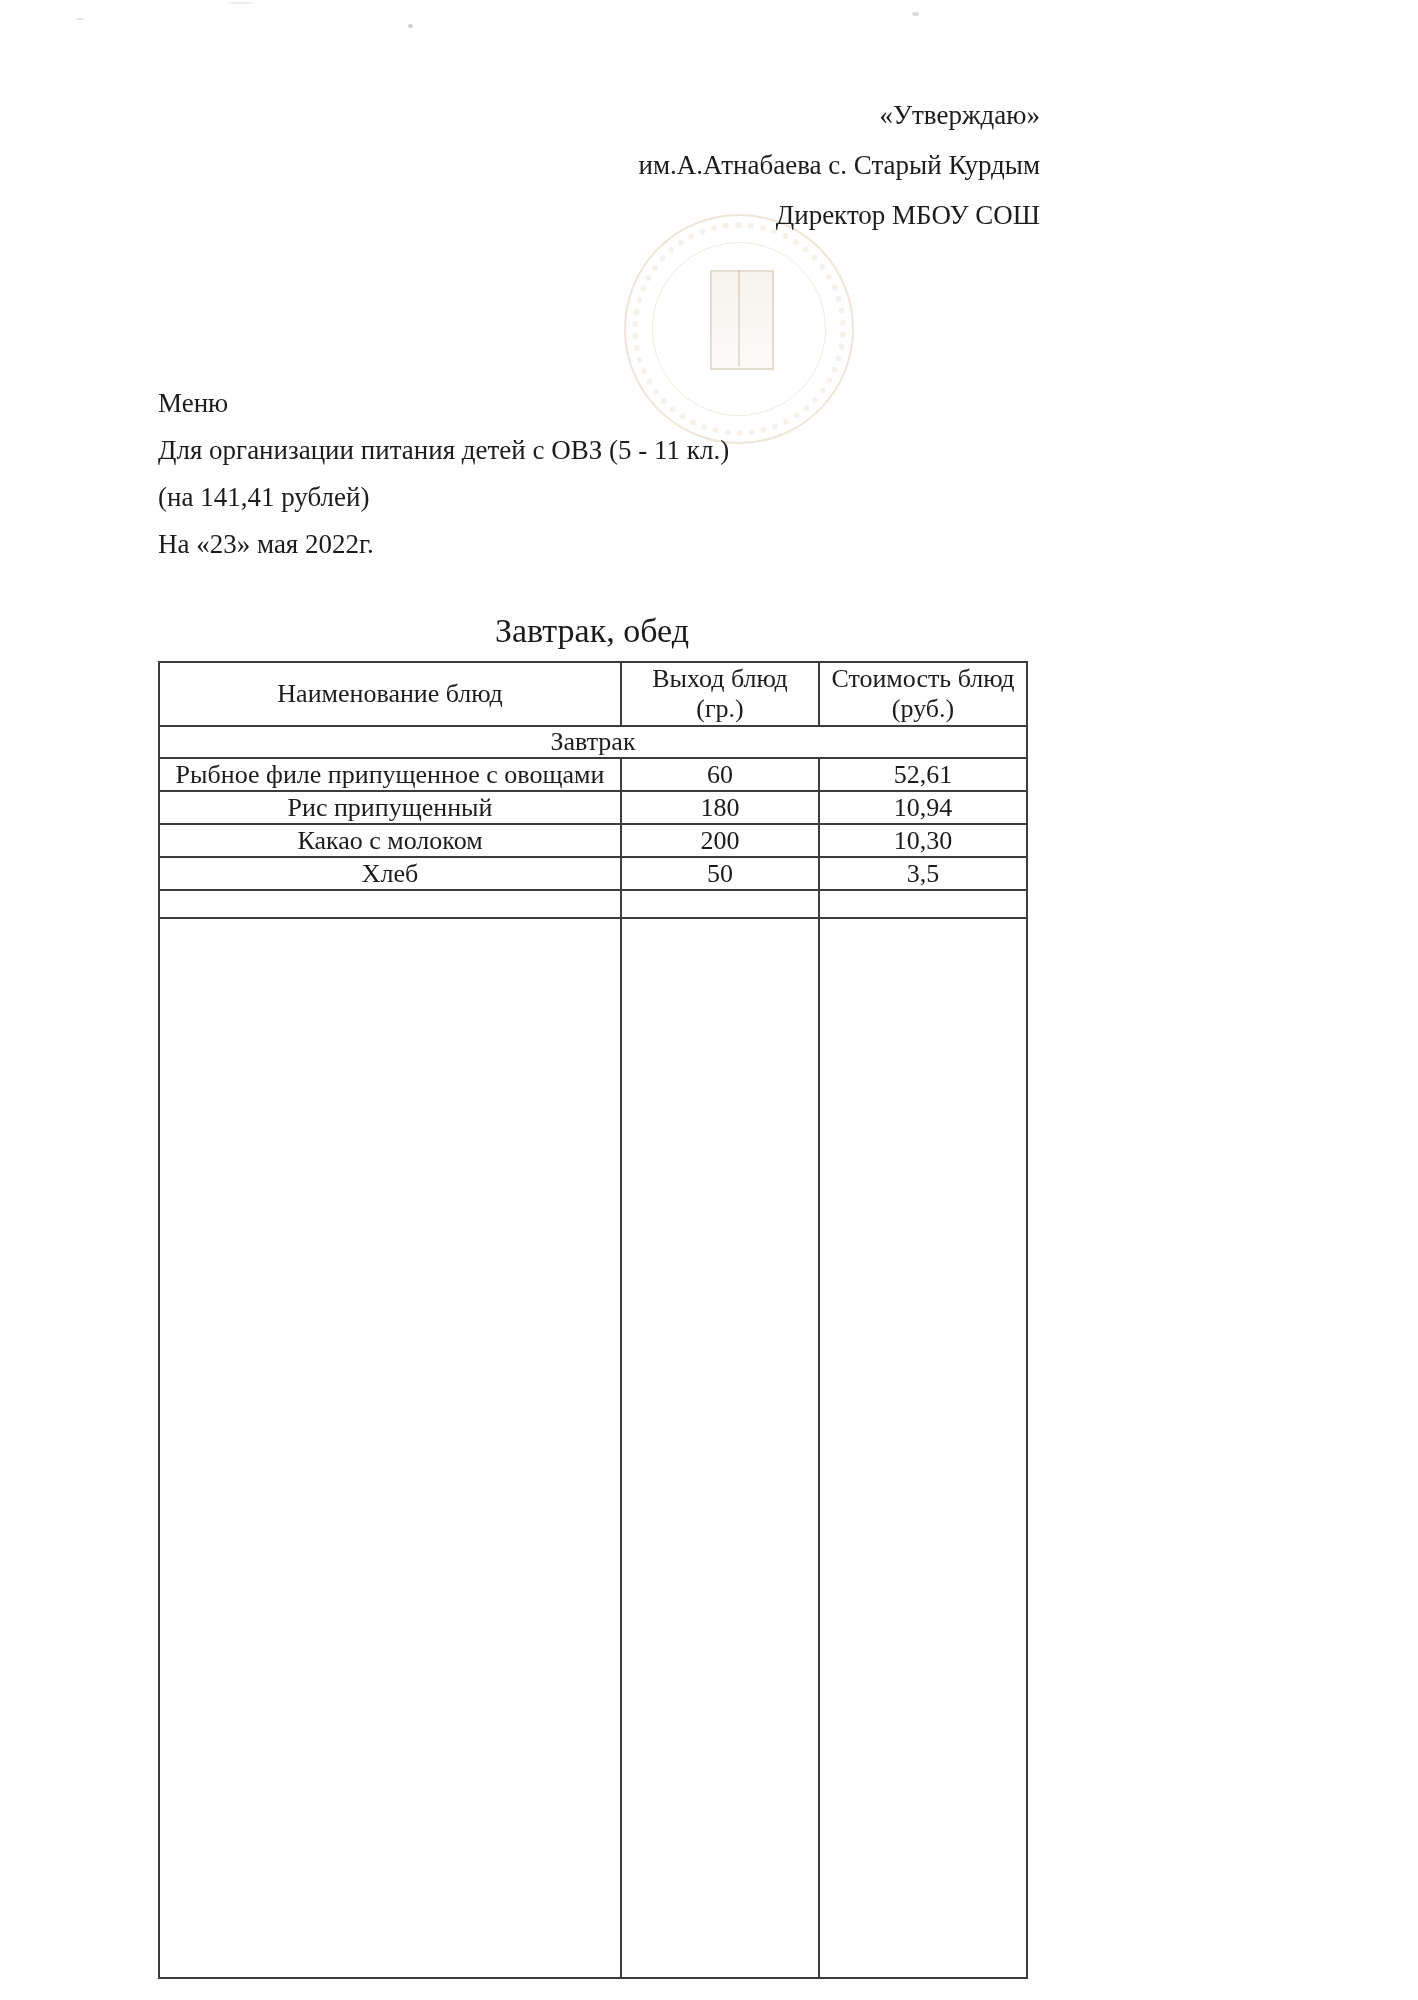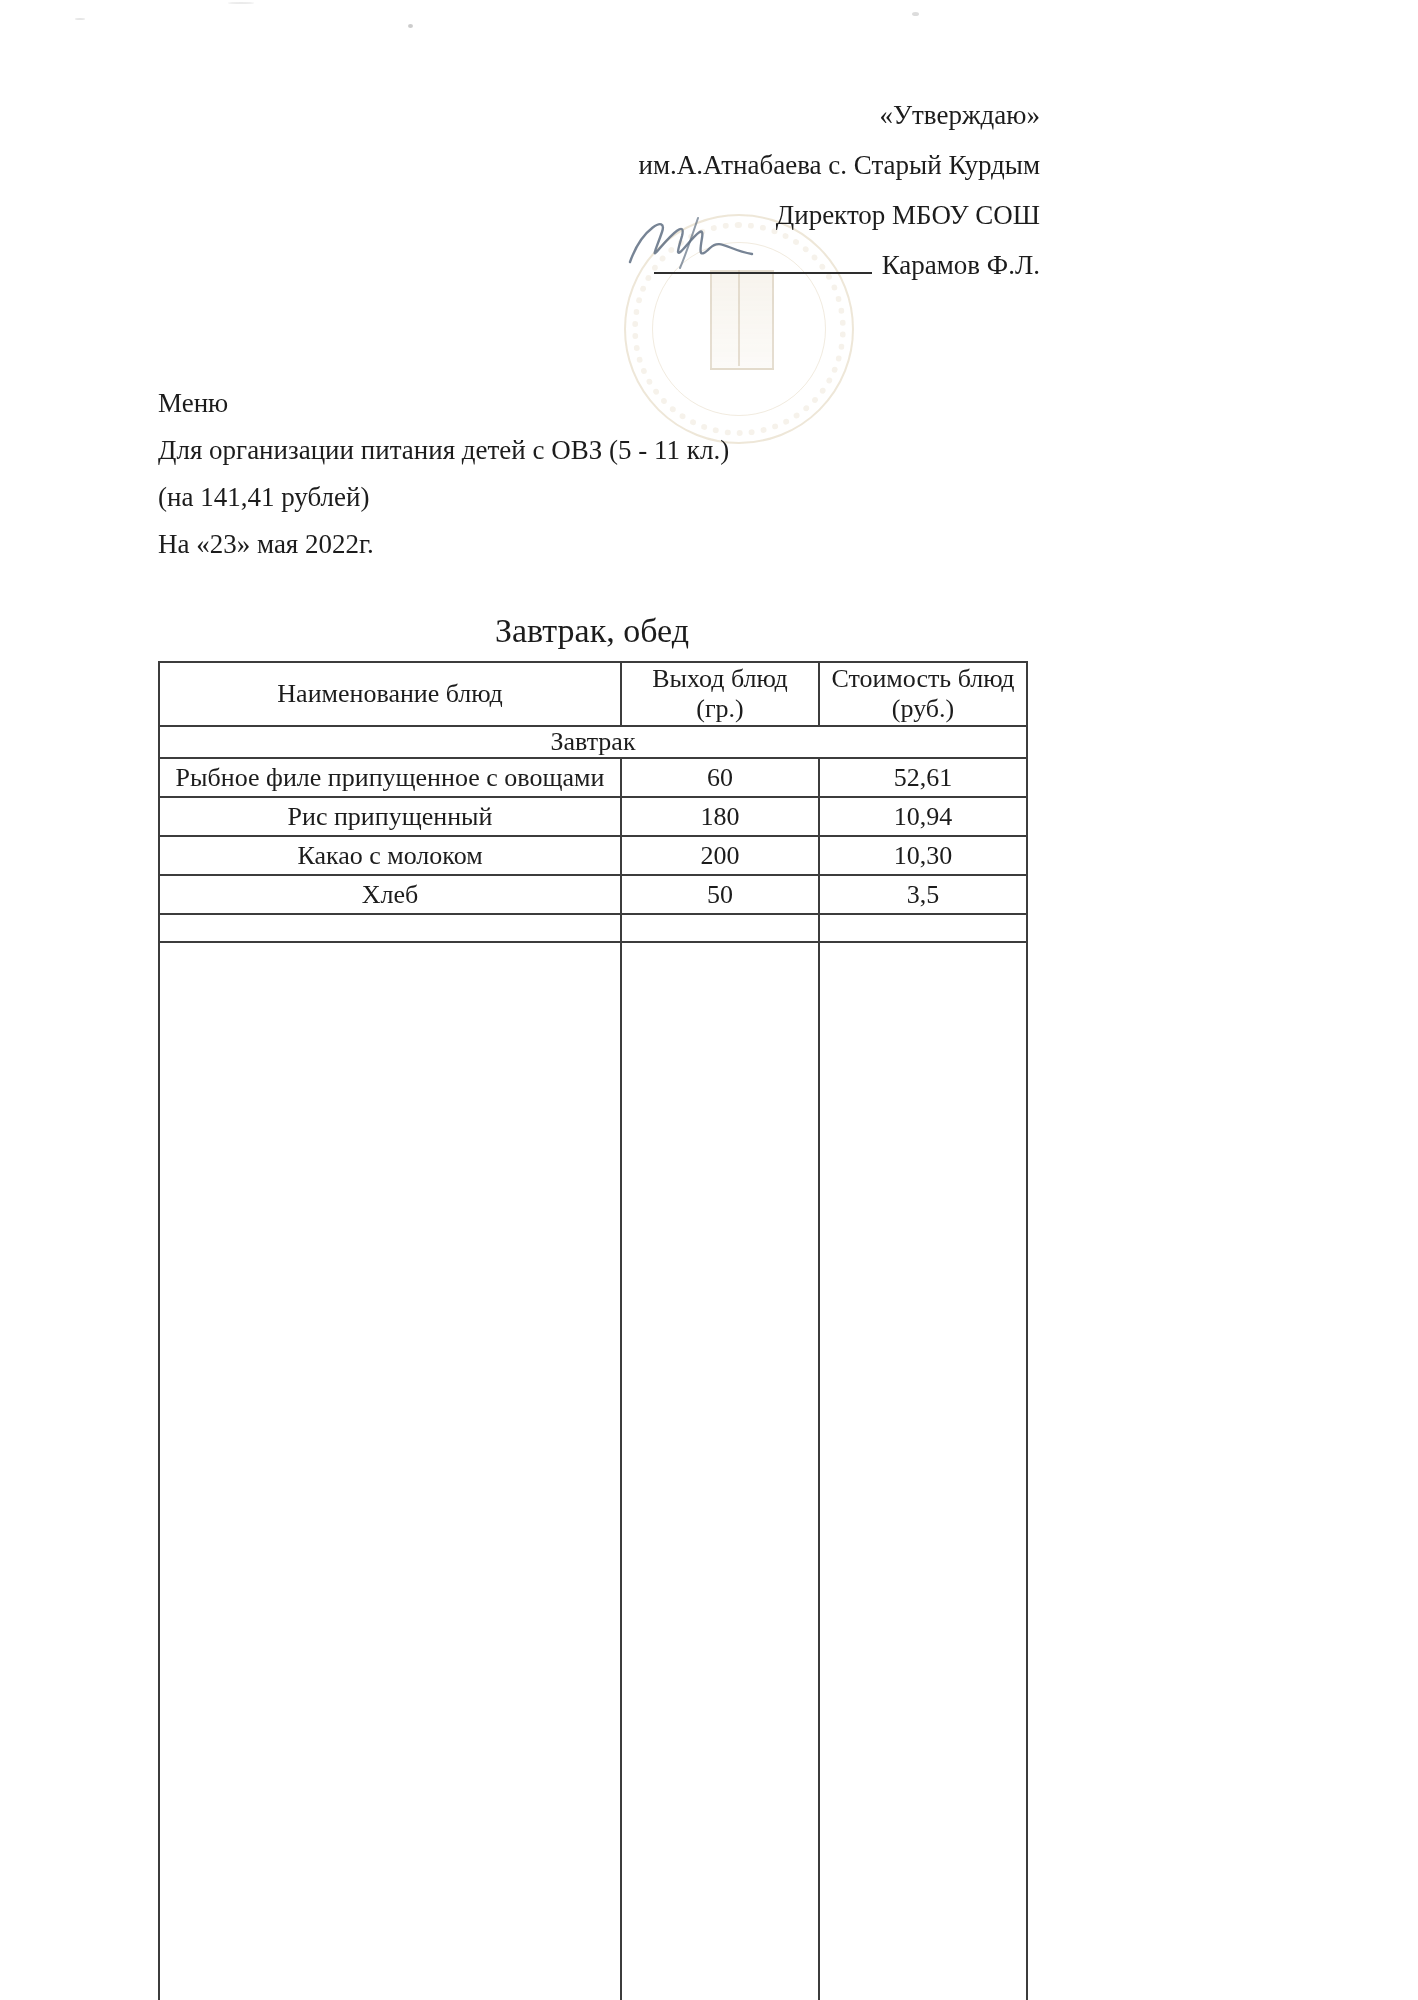--- a/index.html
+++ b/index.html
@@ -82,21 +82,21 @@
   table.menu col.c2{width:198px;}
   table.menu col.c3{width:208px;}
   table.menu th,table.menu td{
     border:2px solid #3c3c3c;
     text-align:center;vertical-align:middle;
     padding:0 4px;font-weight:normal;
   }
   table.menu thead tr{height:64px;}
   table.menu th{white-space:pre-line;line-height:30px;}
   tr.section-row{height:30px;}
-  tr.data-row{height:39px;margin-top:36px;}
+  tr.data-row{height:33px;margin-top:36px;}
   tr.empty-row{height:28px;}
   tr.filler-row{height:1060px;}
   tr.filler-row td{vertical-align:top;}
 </style>
 </head>
 <body>
 
 <div class="page">
 
   <div class="speck s1"></div>
@@ -109,27 +109,20 @@
     <div class="arc-text"></div>
     <div class="ring-inner"></div>
     <div class="emblem"></div>
     <div class="emblem-bar"></div>
   </div>
 
   <div class="approval">
     <div>«Утверждаю»</div>
     <div>им.А.Атнабаева с. Старый Курдым</div>
     <div>Директор МБОУ СОШ</div>
-    <div class="sig-row">
-      <svg class="sig-svg" width="220" height="62" viewBox="0 0 220 62">
-        <path d="M28,52 C40,18 66,4 60,22 C54,40 48,50 58,38 C70,24 84,10 80,26 C76,40 72,50 84,36 C96,22 102,16 100,28 C98,40 96,50 108,38 C118,28 126,40 150,44" fill="none" stroke="#5f6f82" stroke-width="2.4" stroke-linecap="round" opacity="0.85"></path>
-        <path d="M96,8 C90,26 84,44 78,58" fill="none" stroke="#5f6f82" stroke-width="2" stroke-linecap="round" opacity="0.7"></path>
-      </svg>
-      <span class="sig-line"></span><span>Карамов Ф.Л.</span>
-    </div>
   </div>
 
   <div class="title-block">
     <div>Меню</div>
     <div>Для организации питания детей с ОВЗ (5 - 11 кл.)</div>
     <div>(на 141,41 рублей)</div>
     <div>На «23» мая 2022г.</div>
   </div>
 
   <div class="meal-caption">Завтрак, обед</div>

